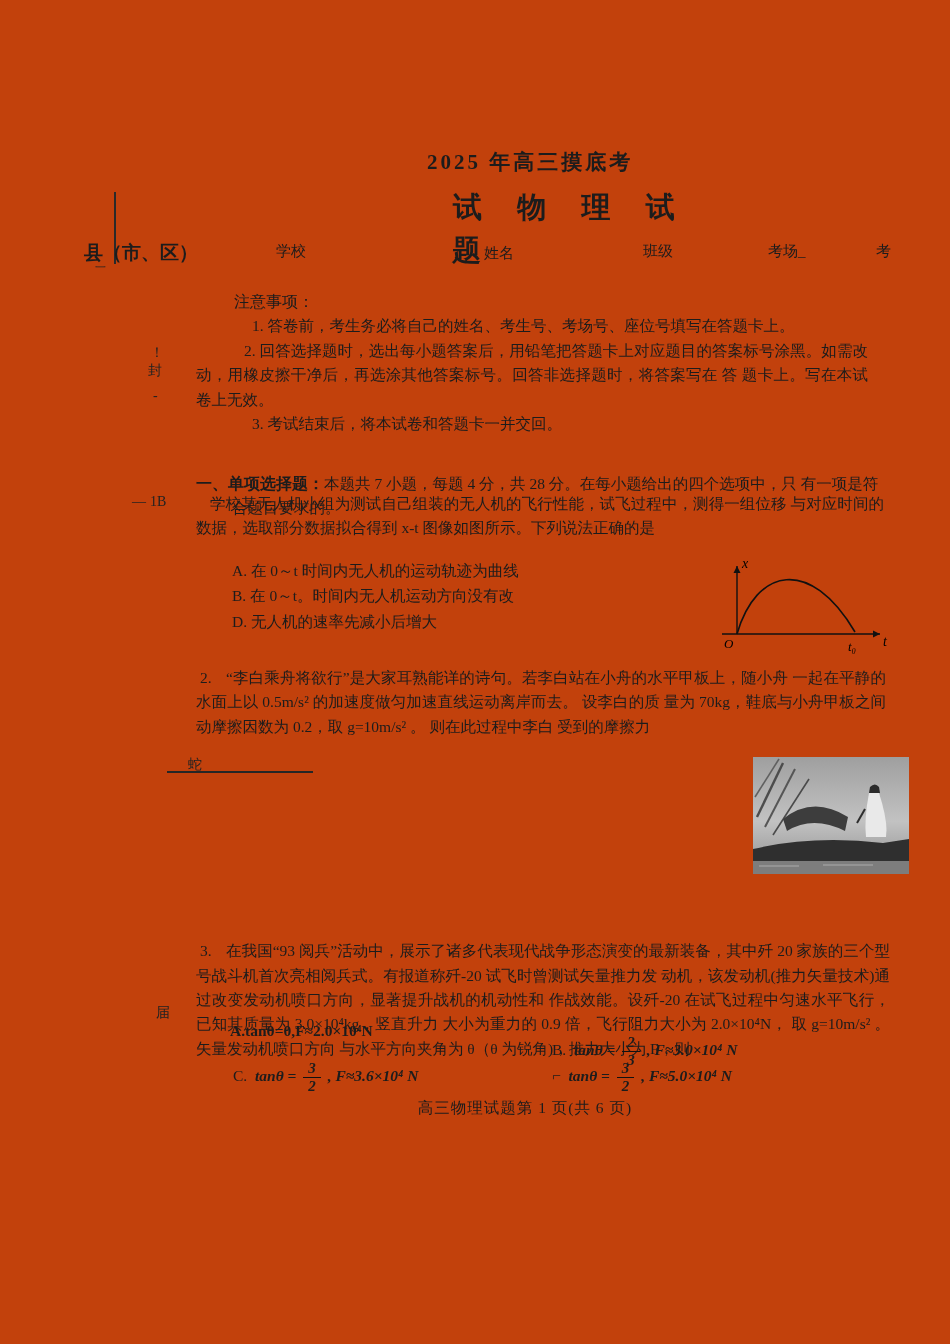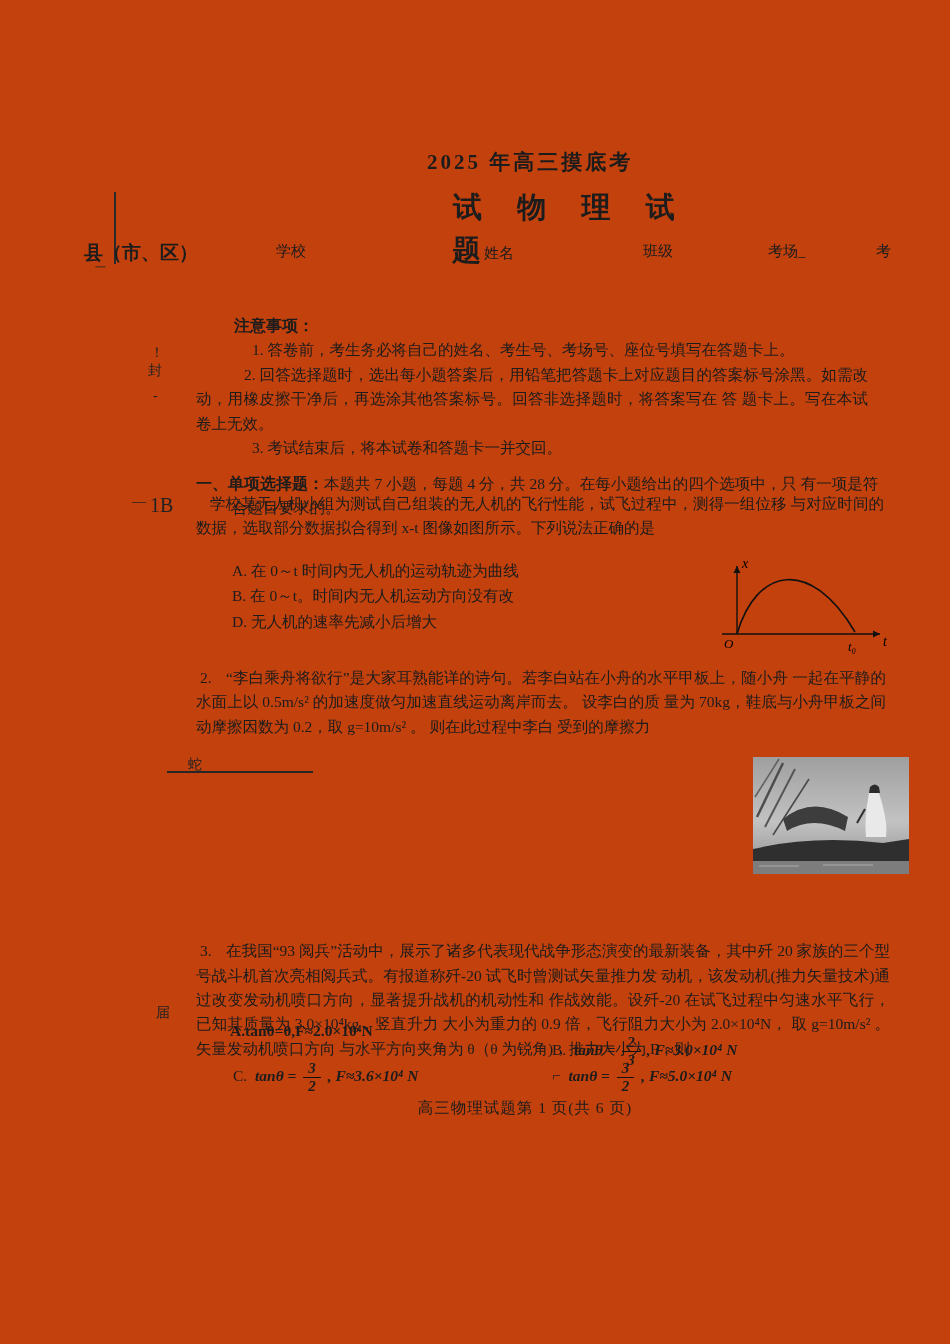--- a/index.html
+++ b/index.html
@@ -8,21 +8,21 @@
     position:relative; width:950px; height:1344px; background:#c2410c;
     font-family:"Liberation Serif","DejaVu Serif",serif; color:#1c1c1c;
     overflow:hidden;
   }
   .abs { position:absolute; }
   .txt { font-size:15.5px; line-height:24.4px; text-align:justify; }
   .title-main { font-size:21px; font-weight:bold; letter-spacing:3px; text-align:center; }
   .title-big { font-size:29px; font-weight:bold; letter-spacing:14px; }
   .hdr-field { font-size:15px; }
   .hdr-small { font-size:19px;font-weight:bold; }
-  .notice-head { font-weight:bold; font-size:16px; padding-left:38px;margin-top:24px; }
+  .notice-head { font-weight:normal; font-size:16px; padding-left:38px; }
   .notice-item1 { padding-left:56px; }
   .notice-item2 { text-indent:48px; }
   .notice-item3 { padding-left:56px; }
   .section-line { padding-left:36px; text-indent:-36px; font-size:15.5px; line-height:24.4px;margin-top:29px; }
   .section-label { font-weight:bold; font-size:16px; }
   .stem { position:relative; }
   .stem .qnum { position:absolute; left:4px; top:0; }
   .stem p { text-indent:30px; }
   .opt-line { font-size:15.5px; line-height:25.3px; padding-left:36px; }
   .opt-line.flush { padding-left:2px; }
@@ -68,21 +68,21 @@
     <div class="notice-item3">3.  考试结束后，将本试卷和答题卡一并交回。</div>
   </div>
 
   <div class="abs" style="left:196px; top:443px; width:684px;">
     <div class="section-line">
       <span class="section-label">一、单项选择题：</span><span>本题共 7 小题，每题 4 分，共 28 分。在每小题给出的四个选项中，只 有一项是符合题目要求的。</span>
     </div>
   </div>
 
   <div class="abs margin-mark" style="left:132px; top:494px;">—</div>
-  <div class="abs margin-mark" style="left:150px; top:494px; font-size:20px;">1B</div>
+  <div class="abs margin-mark" style="left:150px; top:494px; font-size:14px;">1B</div>
   <div class="abs txt" style="left:196px; top:492px; width:688px;">
     <p style="text-indent:14px;">学校某无人机小组为测试自己组装的无人机的飞行性能，试飞过程中，测得一组位移 与对应时间的数据，选取部分数据拟合得到 x-t 图像如图所示。下列说法正确的是</p>
   </div>
   <div class="abs" style="left:196px; top:558px; width:500px;">
     <div class="opt-line">A.   在 0～t 时间内无人机的运动轨迹为曲线</div>
     <div class="opt-line">B.  在 0～t。时间内无人机运动方向没有改</div>
     <div class="opt-line">D.  无人机的速率先减小后增大</div>
   </div>
 
   <div class="abs" style="left:698px; top:554px; width:196px; height:110px;">

